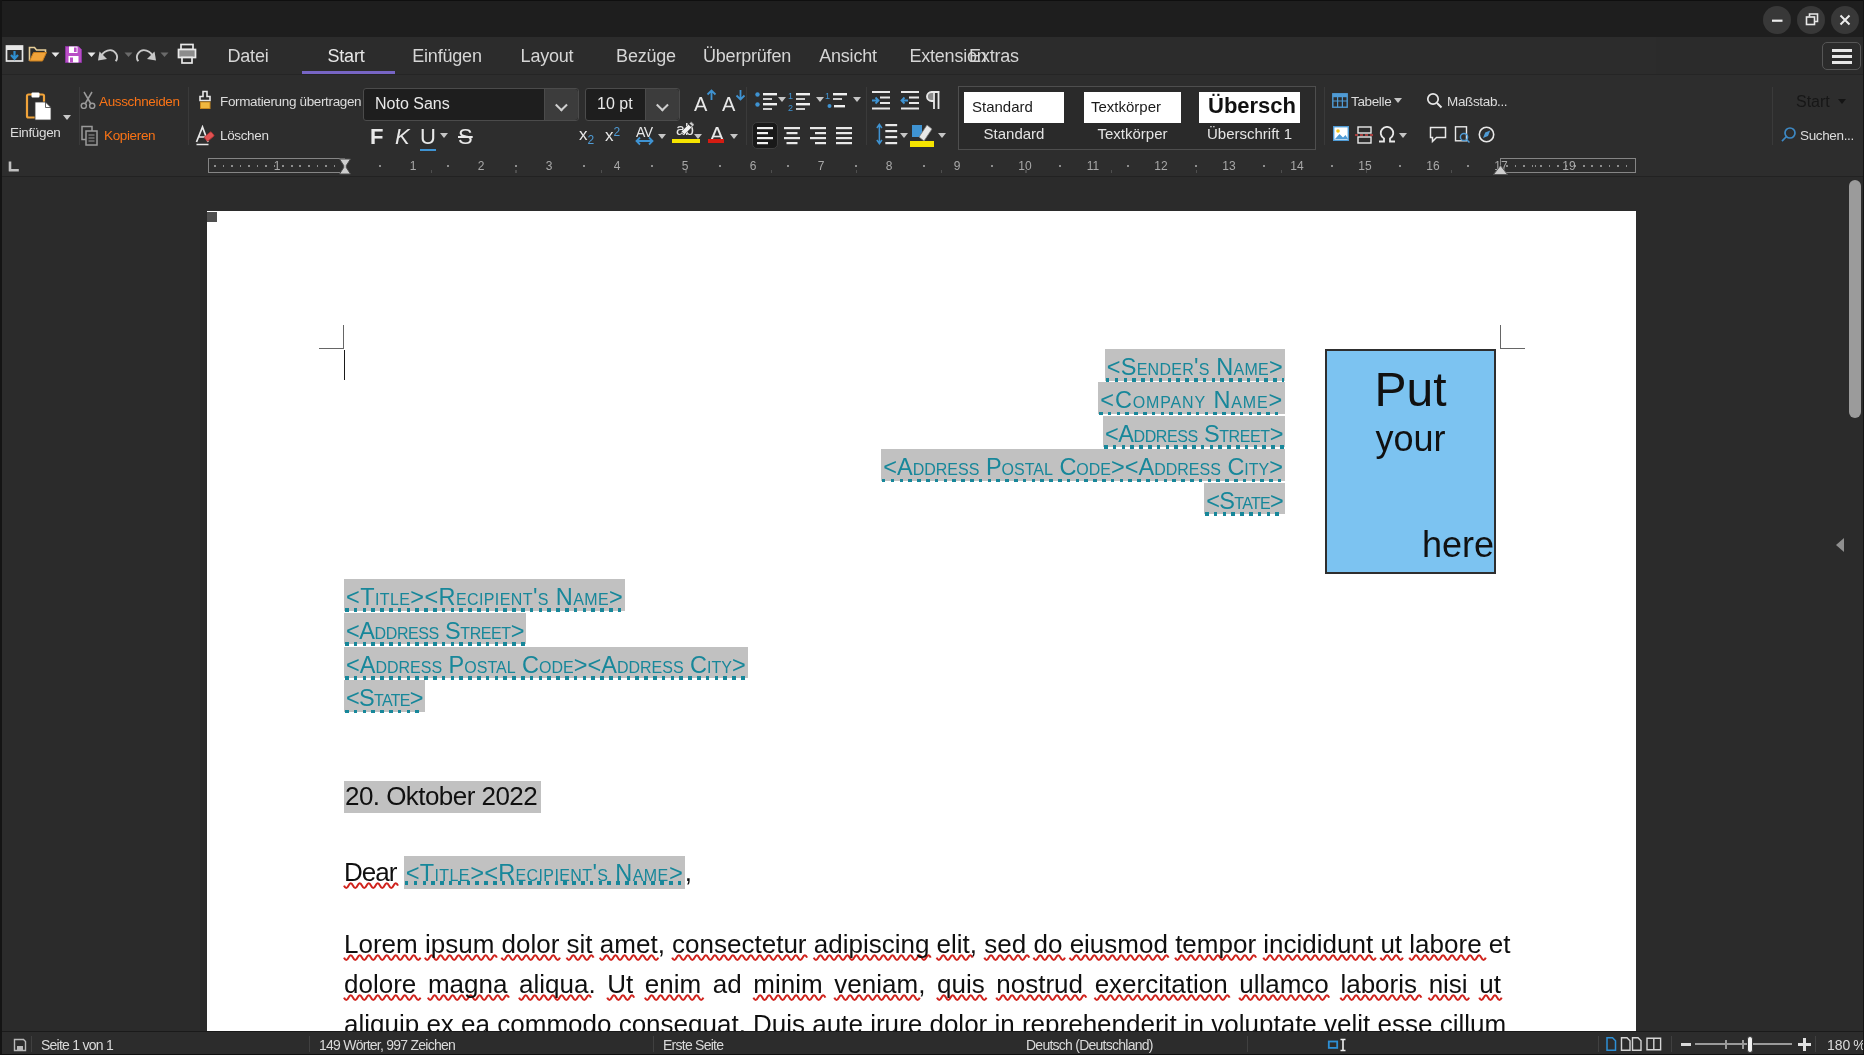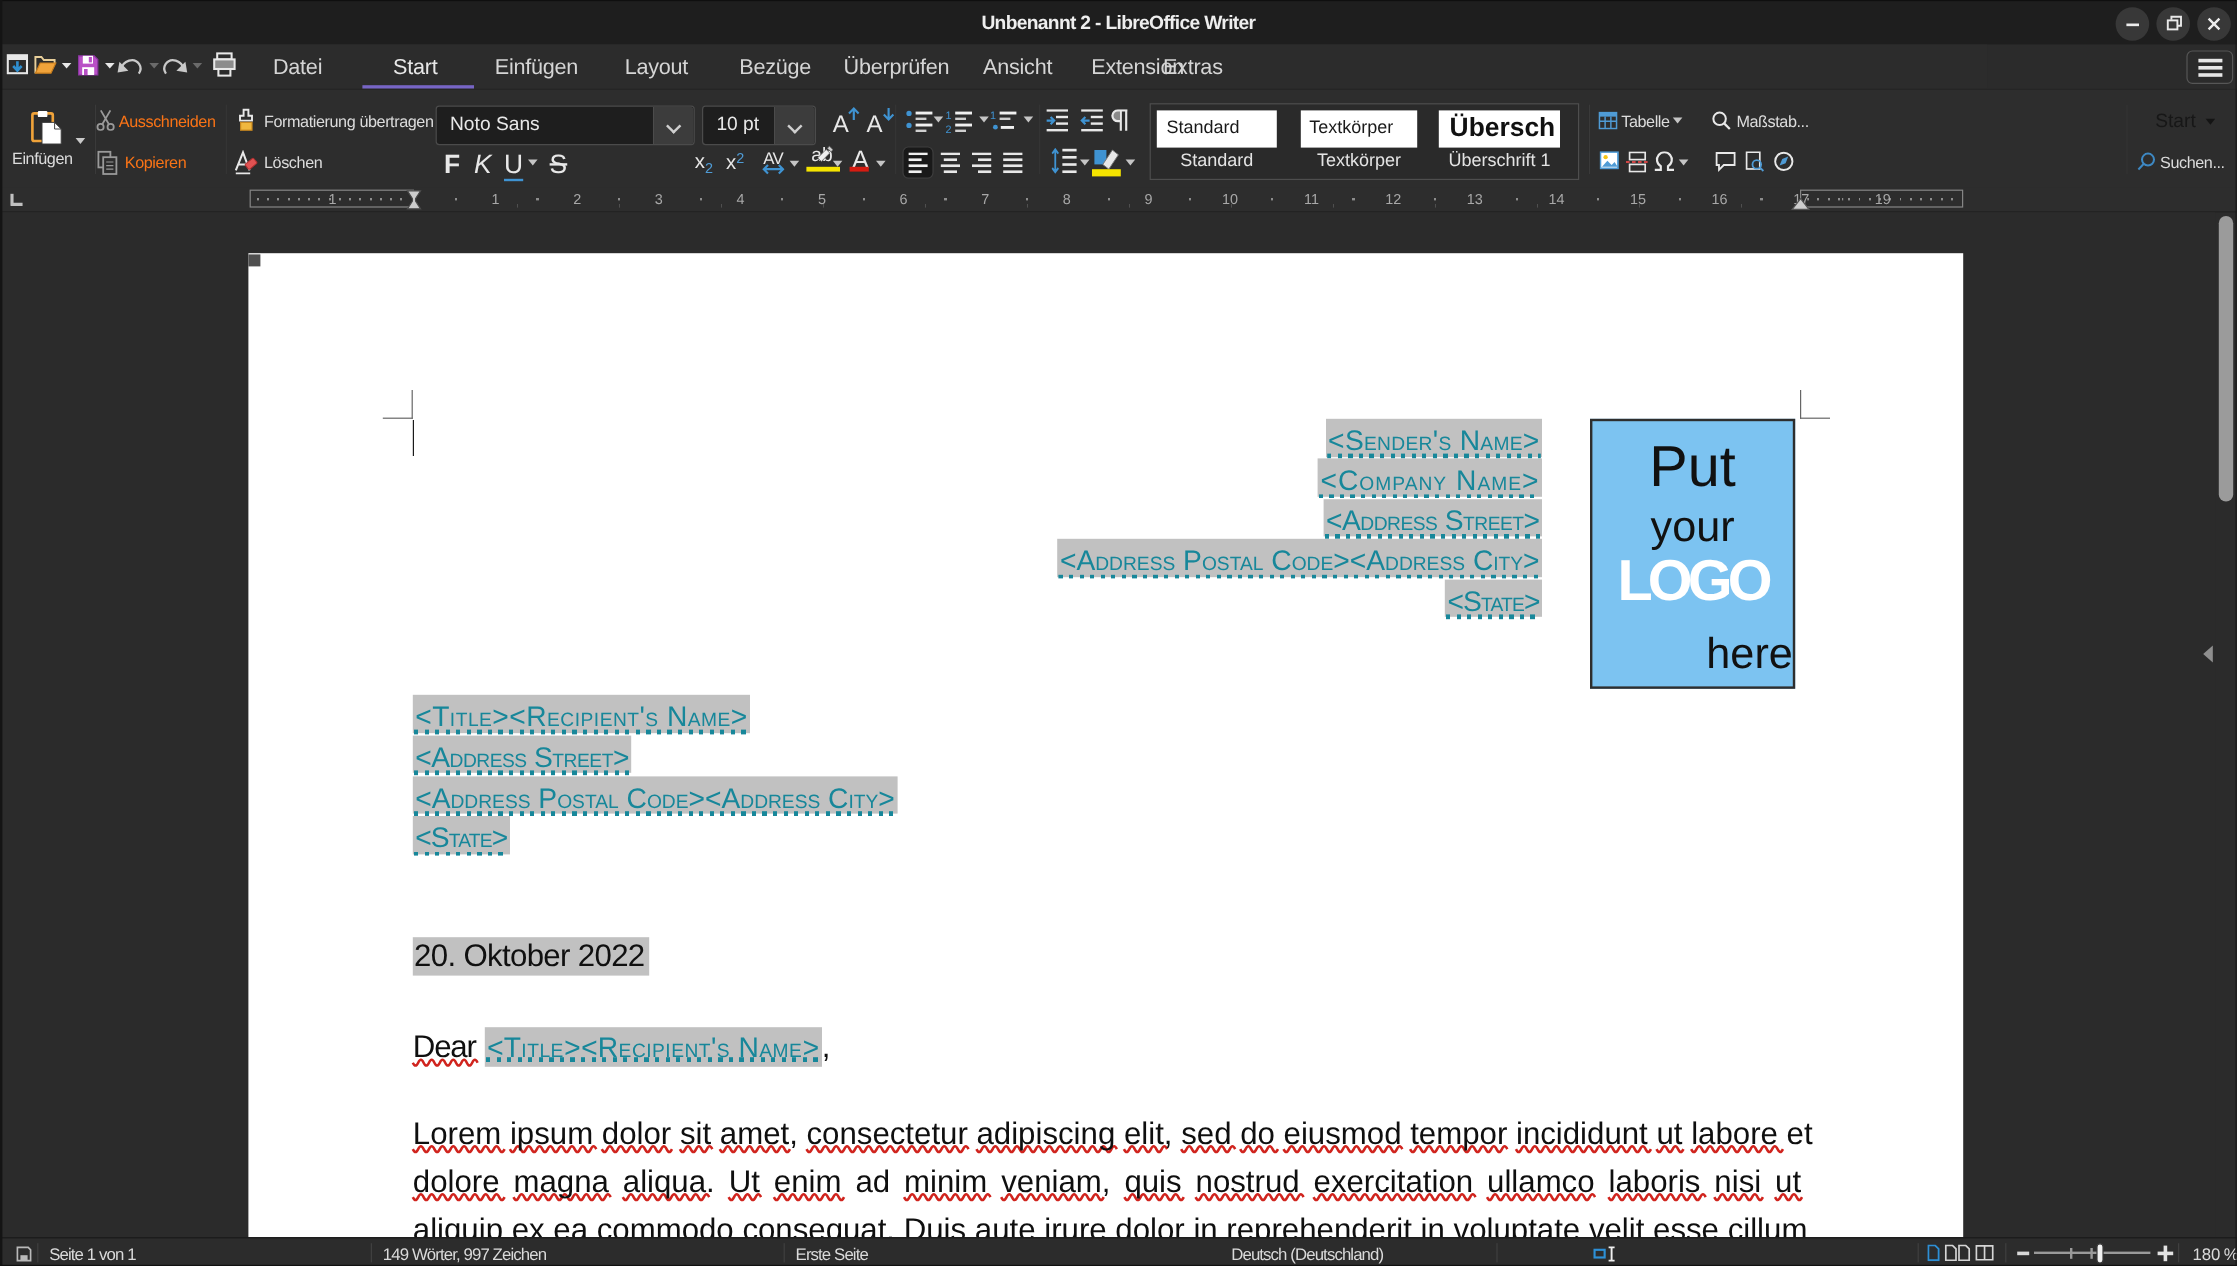--- a/index.html
+++ b/index.html
@@ -47,21 +47,20 @@
   #statusbar { position:absolute; left:0; top:1031px; width:1864px; height:24px; background:#2c2c2c; border-top:1px solid #1a1a1a; }
   .st { position:absolute; top:5px; font-size:14px; letter-spacing:-0.75px; color:#dadada; white-space:nowrap; }
 </style>
 </head>
 <body>
 
 <div class="abs" style="left:0;top:0;width:1.5px;height:1055px;background:#141414;z-index:50;"></div>
 <div class="abs" style="right:0;top:0;width:1px;height:1055px;background:#141414;z-index:50;"></div>
 <div class="abs" style="left:0;bottom:0;width:1864px;height:1.5px;background:#101010;z-index:50;"></div>
 <div id="titlebar">
-  <div id="title">Unbenannt 2 - LibreOffice Writer</div>
   <div class="winbtn" style="left:1763px;"></div>
   <div class="winbtn" style="left:1797px;"></div>
   <div class="winbtn" style="left:1831px;"></div>
   <svg class="abs" style="left:1763px;top:5px;" width="96" height="28" viewBox="0 0 96 28">
     <rect x="9" y="13.6" width="10.5" height="2.2" fill="#ececec"></rect>
     <g fill="none" stroke="#e8e8e8" stroke-width="1.6">
       <rect x="43.5" y="11" width="8" height="7.5"></rect>
       <path d="M 46.5 10.5 v -2.5 h 8 v 7.5 h -2.5"></path>
     </g>
     <path d="M 77.5 9.5 l 9 9 M 86.5 9.5 l -9 9" stroke="#ececec" stroke-width="2" fill="none"></path>
@@ -439,21 +438,20 @@
 
     <div class="fld" style="right:351px;top:138px;letter-spacing:0.25px;"><i>&lt;</i>Sender's Name<i>&gt;</i><div class="ul"></div></div>
     <div class="fld" style="right:351px;top:171.4px;letter-spacing:0.85px;"><i>&lt;</i>Company Name<i>&gt;</i><div class="ul"></div></div>
     <div class="fld" style="right:351px;top:204.8px;letter-spacing:-0.4px;"><i>&lt;</i>Address Street<i>&gt;</i><div class="ul"></div></div>
     <div class="fld" style="right:351px;top:238.2px;"><i>&lt;</i>Address Postal Code<i>&gt;</i><i>&lt;</i>Address City<i>&gt;</i><div class="ul"></div></div>
     <div class="fld" style="right:351px;top:271.6px;letter-spacing:-0.7px;"><i>&lt;</i>State<i>&gt;</i><div class="ul"></div></div>
 
     <div class="abs" style="left:1118px;top:138px;width:171px;height:225px;background:#7cc3f1;border:2px solid #2e2e2e;text-align:center;color:#111;">
       <div class="abs" style="left:0;top:11px;width:100%;font-size:48px;">Put</div>
       <div class="abs" style="left:0;top:67px;width:100%;font-size:36px;">your</div>
-      <div class="abs" style="left:0;top:106px;width:100%;font-size:48px;font-weight:bold;color:#ffffff;letter-spacing:-4px;">LOGO</div>
       <div class="abs" style="left:0;top:173px;width:100%;font-size:36px;text-align:right;">here</div>
     </div>
 
     <div class="fld" style="left:137px;top:368px;letter-spacing:0.4px;"><i>&lt;</i>Title<i>&gt;</i><i>&lt;</i>Recipient's Name<i>&gt;</i><div class="ul"></div></div>
     <div class="fld" style="left:137px;top:401.8px;letter-spacing:-0.4px;"><i>&lt;</i>Address Street<i>&gt;</i><div class="ul"></div></div>
     <div class="fld" style="left:137px;top:435.6px;"><i>&lt;</i>Address Postal Code<i>&gt;</i><i>&lt;</i>Address City<i>&gt;</i><div class="ul"></div></div>
     <div class="fld" style="left:137px;top:469.4px;letter-spacing:-0.7px;"><i>&lt;</i>State<i>&gt;</i><div class="ul"></div></div>
 
     <div class="abs" style="left:137px;top:570px;height:32px;background:#c1c1c1;font-size:26px;color:#101010;line-height:31px;padding:0 4px 0 1px;letter-spacing:-0.55px;">20. Oktober 2022</div>
 

